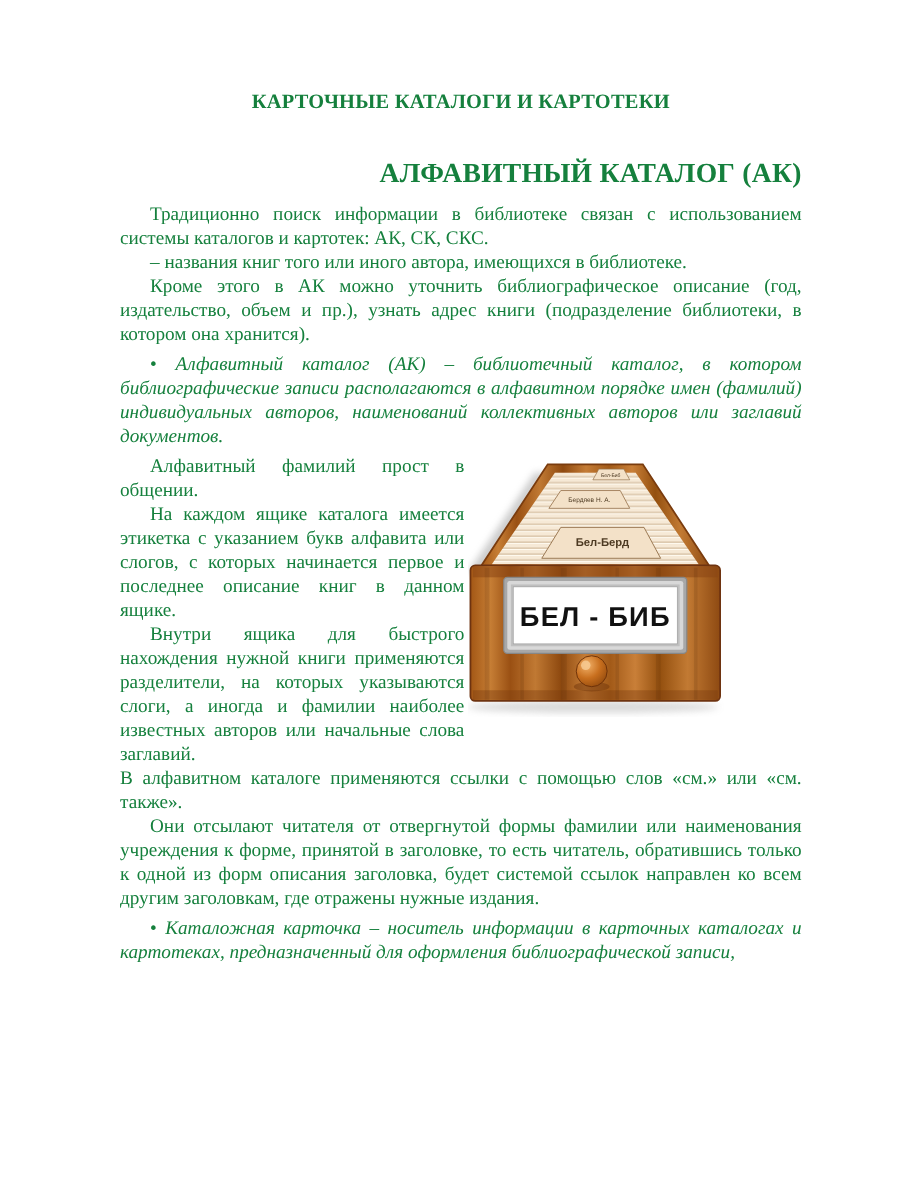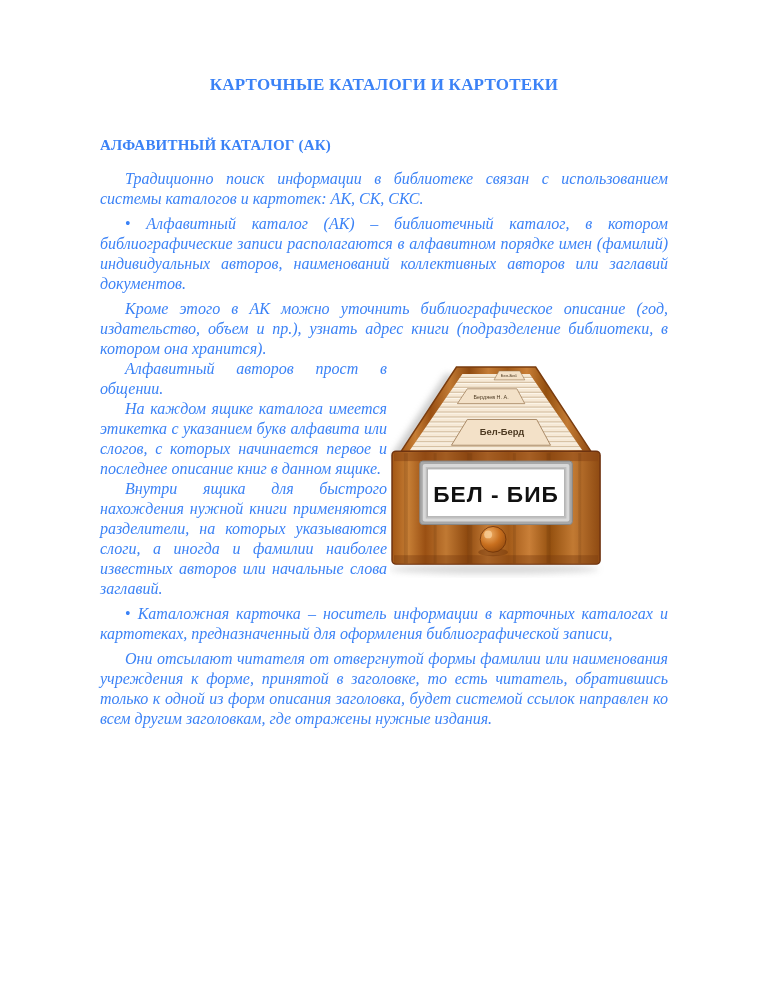--- a/index.html
+++ b/index.html
@@ -5,45 +5,44 @@
   html, body { margin: 0; padding: 0; background: #ffffff; }
   .page {
     position: relative;
     width: 768px;
     height: 994px;
     margin: 0 auto;
     background: #ffffff;
     box-sizing: border-box;
     padding: 74px 100px 0 100px;
     font-family: "Liberation Serif", "DejaVu Serif", serif;
-    color: #3b82f6;
+    color: #15803d;
     overflow: hidden;
   }
   h1.doc-title {
     font-size: 17px;
     line-height: 22px;
     font-weight: bold;
     text-align: center;
     margin: 0 0 38px 0;
     letter-spacing: 0.2px;
   }
   h2.section-title {
-    font-size: 15px;
+    font-size: 23px;
     line-height: 22px;
     font-weight: bold;
-    text-align: left;
+    text-align: right;
     margin: 15px 0 13px 0;
     letter-spacing: 0.2px;
   }
   p.body-par {
     margin: 0;
     font-size: 16px;
     line-height: 20px;
     text-align: justify;
-    font-style: italic;
   }
   p.indent { text-indent: 25px; }
   p.def-par {
     margin: 5px 0;
     font-style: italic;
     text-indent: 25px;
   }
   p.def-par .bullet-glyph { font-style: normal; }
   .two-col {
     display: flex;
@@ -70,28 +69,29 @@
 
 <div class="page">
 
   <h1 class="doc-title">КАРТОЧНЫЕ КАТАЛОГИ И КАРТОТЕКИ</h1>
 
   <h2 class="section-title">АЛФАВИТНЫЙ КАТАЛОГ (АК)</h2>
 
   <p class="body-par indent">Традиционно поиск информации в библиотеке связан с использованием системы каталогов и картотек: АК, СК, СКС.</p>
 
 
+  <p class="body-par indent">– названия книг того или иного автора, имеющихся в библиотеке.</p>
+
+  <p class="body-par indent">Кроме этого в АК можно уточнить библиографическое описание (год, издательство, объем и пр.), узнать адрес книги (подразделение библиотеки, в котором она хранится).</p>
 
   <p class="body-par def-par"><span class="bullet-glyph">•</span>&nbsp;<span>Алфавитный каталог (АК) – библиотечный каталог, в котором библиографические записи располагаются в алфавитном порядке имен (фамилий) индивидуальных авторов, наименований коллективных авторов или заглавий документов.</span></p>
 
-  <p class="body-par indent">Кроме этого в АК можно уточнить библиографическое описание (год, издательство, объем и пр.), узнать адрес книги (подразделение библиотеки, в котором она хранится).</p>
-
   <div class="two-col">
     <div class="text-col">
-      <p class="body-par indent">Алфавитный авторов прост в общении.</p>
+      <p class="body-par indent">Алфавитный фамилий прост в общении.</p>
       <p class="body-par indent">На каждом ящике каталога имеется этикетка с указанием букв алфавита или слогов, с которых начинается первое и последнее описание книг в данном ящике.</p>
       <p class="body-par indent">Внутри ящика для быстрого нахождения нужной книги применяются разделители, на которых указываются слоги, а иногда и фамилии наиболее известных авторов или начальные слова заглавий.</p>
     </div>
     <div class="figure-col">
 
       <svg width="224" height="214" viewBox="0 0 226 216" xmlns="http://www.w3.org/2000/svg">
         <defs>
           <linearGradient id="gFront" x1="0" y1="0" x2="1" y2="0">
             <stop offset="0" stop-color="#a35715"></stop>
             <stop offset="0.08" stop-color="#c67e35"></stop>
@@ -167,18 +167,19 @@
 
         <g>
           <ellipse cx="104" cy="190" rx="15" ry="4" fill="#6b3008" opacity="0.45"></ellipse>
           <circle cx="104" cy="177" r="13" fill="url(#gKnob)" stroke="#6b3008" stroke-width="0.8"></circle>
           <circle cx="99" cy="172" r="4" fill="#f7cd96" opacity="0.8"></circle>
         </g>
       </svg>
     </div>
   </div>
 
+  <p class="body-par">В алфавитном каталоге применяются ссылки с помощью слов «см.» или «см. также».</p>
+
+  <p class="body-par indent">Они отсылают читателя от отвергнутой формы фамилии или наименования учреждения к форме, принятой в заголовке, то есть читатель, обратившись только к одной из форм описания заголовка, будет системой ссылок направлен ко всем другим заголовкам, где отражены нужные издания.</p>
 
   <p class="body-par def-par"><span class="bullet-glyph">•</span>&nbsp;<span>Каталожная карточка – носитель информации в карточных каталогах и картотеках, предназначенный для оформления библиографической записи,</span></p>
-
-  <p class="body-par indent">Они отсылают читателя от отвергнутой формы фамилии или наименования учреждения к форме, принятой в заголовке, то есть читатель, обратившись только к одной из форм описания заголовка, будет системой ссылок направлен ко всем другим заголовкам, где отражены нужные издания.</p>
 
 </div>
 
 </body></html>

